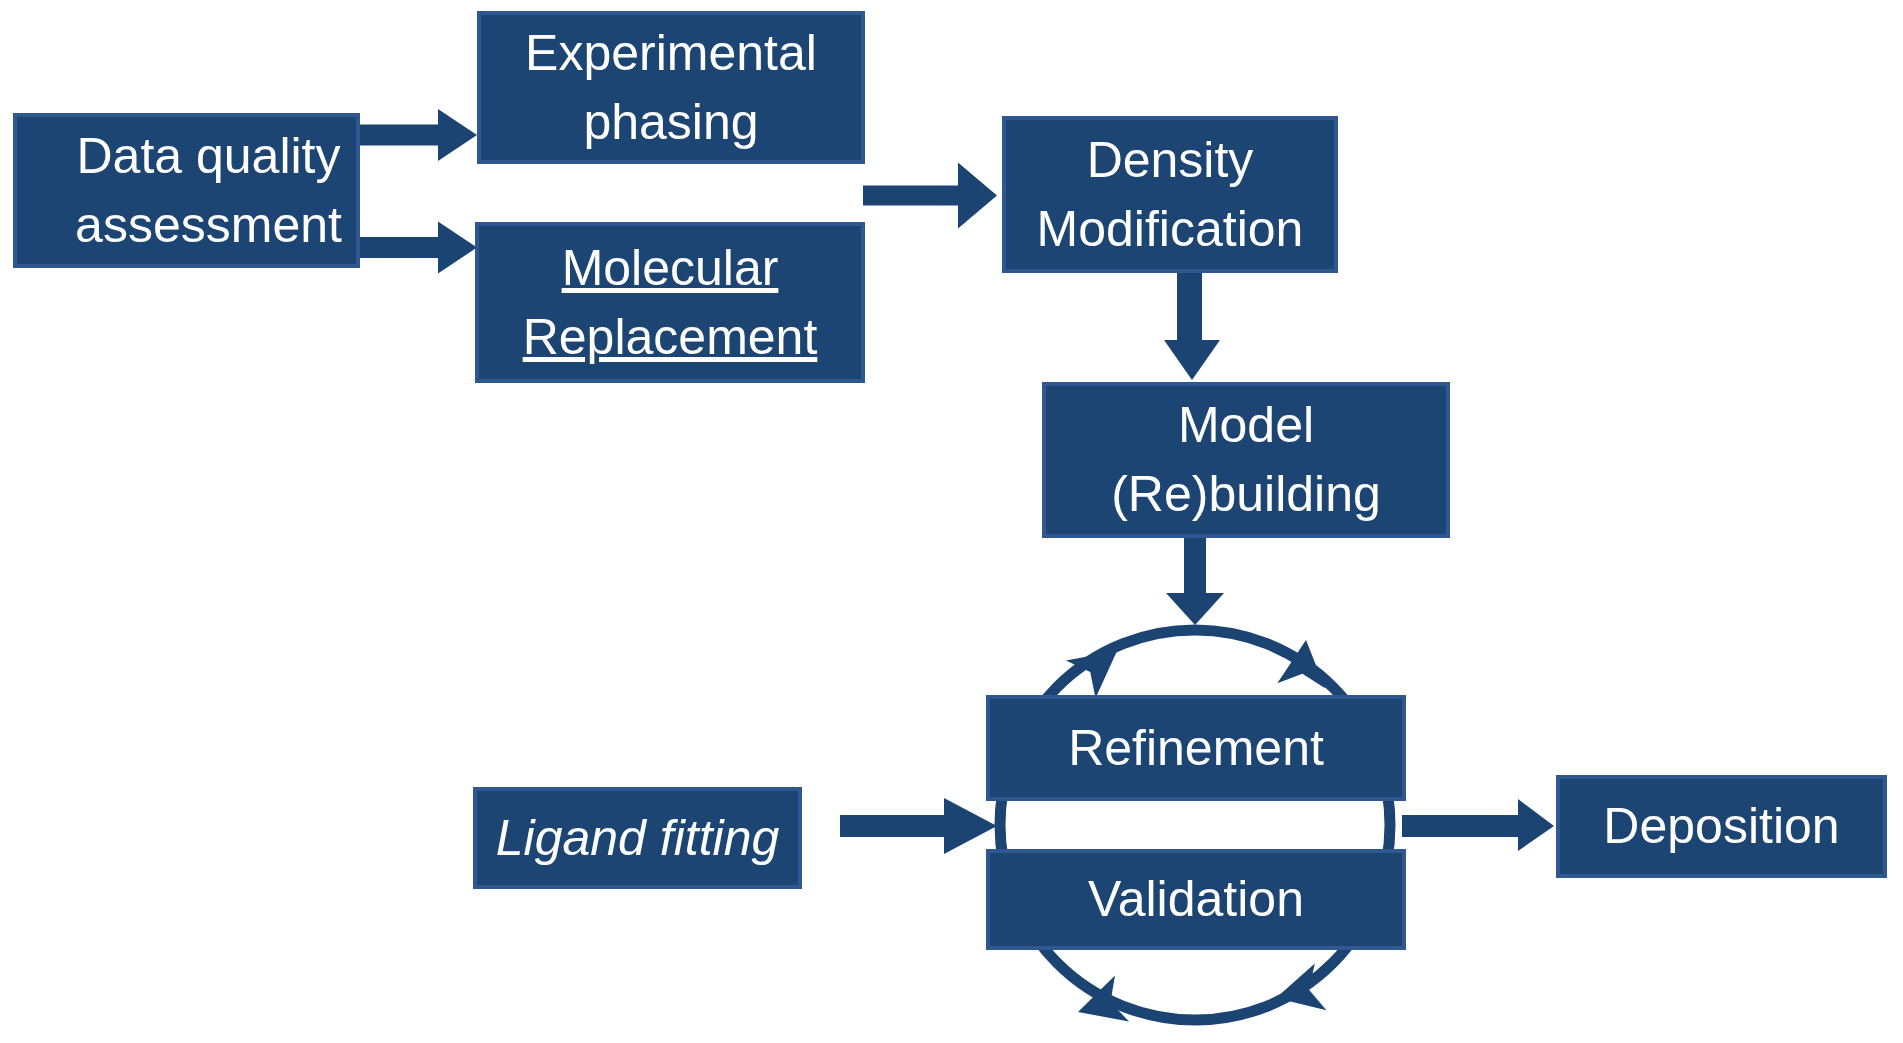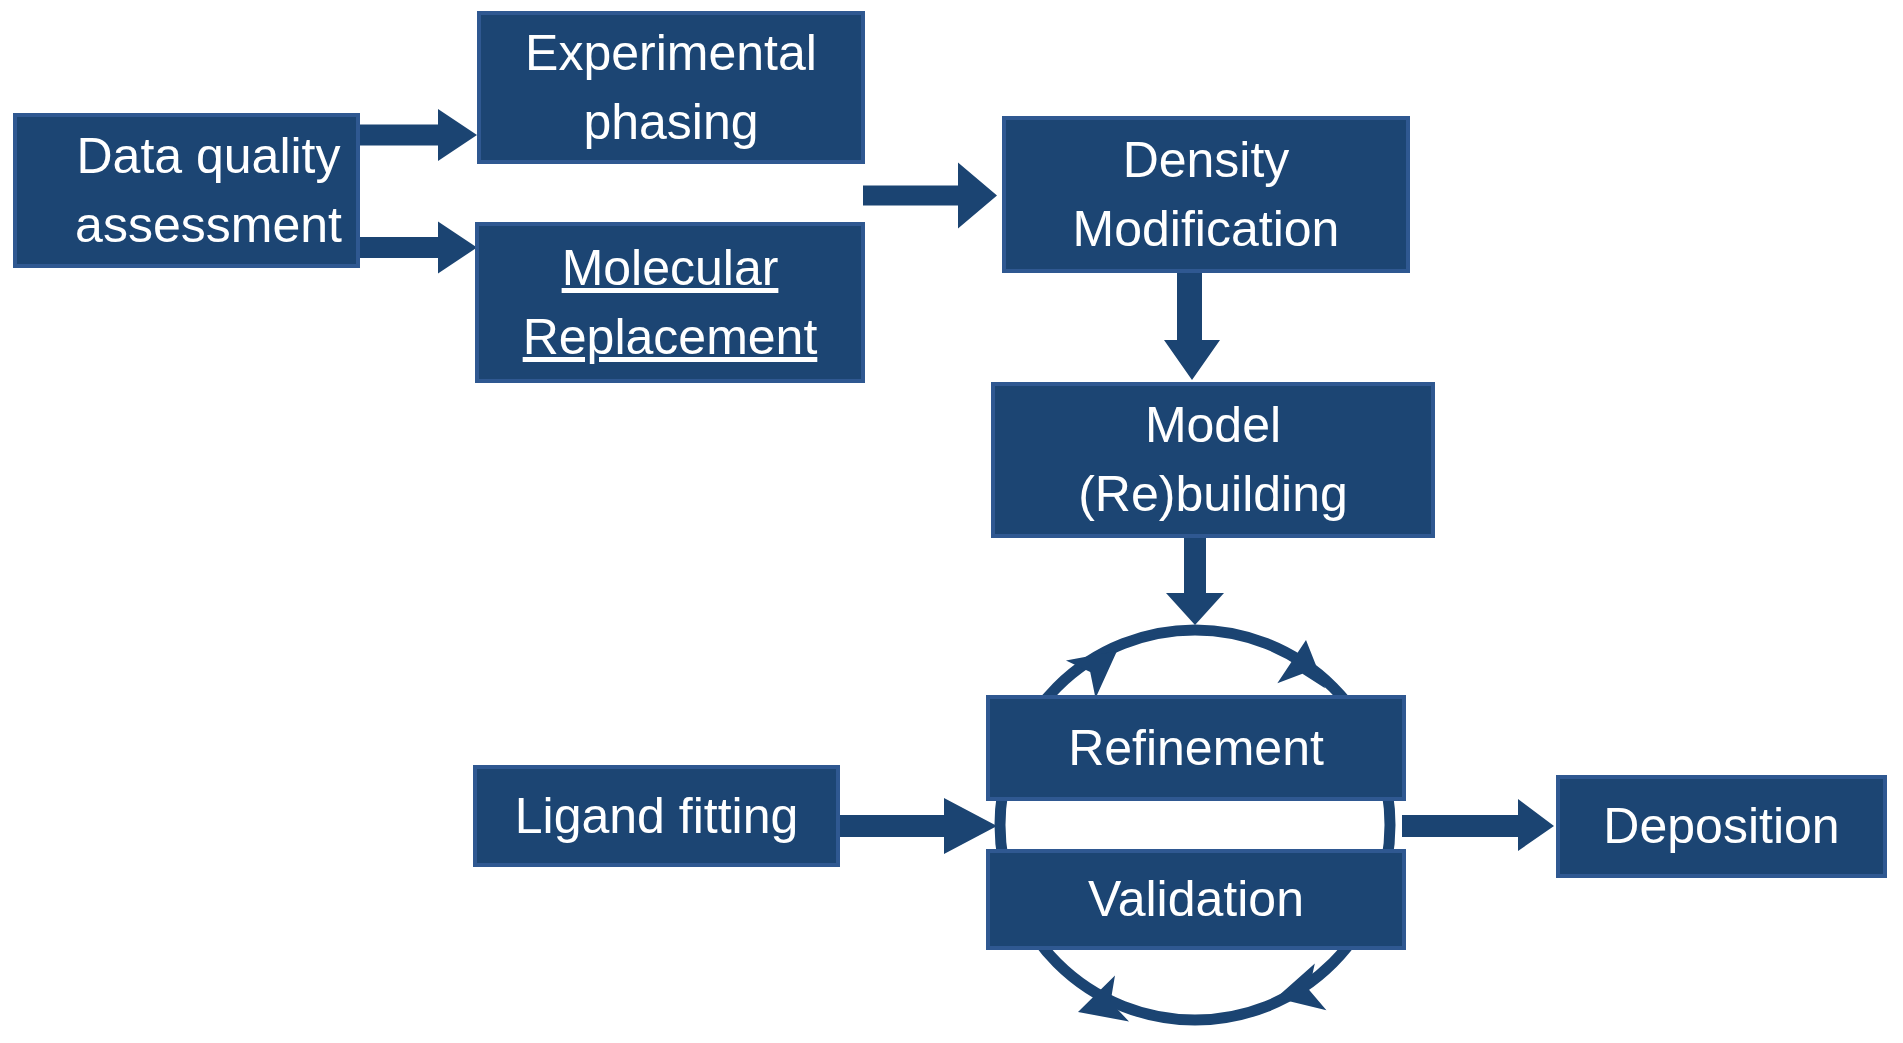--- a/index.html
+++ b/index.html
@@ -31,25 +31,25 @@
     justify-content: center;
     text-align: center;
     color: var(--text-color);
     font-size: 50px;
   }
   .node span { display: block; line-height: 69px; white-space: nowrap; }
   
   #n-dqa   { left: 13px;   top: 113px; width: 347px; height: 155px; padding-left: 44px; }
   #n-exp   { left: 477px;  top: 11px;  width: 388px; height: 153px; text-align: right; }
   #n-mr    { left: 475px;  top: 222px; width: 390px; height: 161px; text-decoration: underline; }
-  #n-dm    { left: 1002px; top: 116px; width: 408px; height: 157px; }
-  #n-model { left: 991px; top: 382px; width: 444px; height: 156px; }
+  #n-dm    { left: 1002px; top: 116px; width: 336px; height: 157px; }
+  #n-model { left: 1042px; top: 382px; width: 408px; height: 156px; }
   #n-ref   { left: 986px;  top: 695px; width: 420px; height: 106px; text-align: center; }
   #n-val   { left: 986px;  top: 849px; width: 420px; height: 101px; }
-  #n-lig   { left: 473px;  top: 765px; width: 367px; height: 102px; }
+  #n-lig   { left: 473px;  top: 787px; width: 329px; height: 102px; font-style: italic; }
   #n-dep   { left: 1556px; top: 775px; width: 331px; height: 103px; }
   .arrow { fill: var(--arrow-color); stroke: none; }
   .cycle-ring { fill: none; stroke: var(--arrow-color); stroke-width: 11px; }
   .cycle-head { fill: var(--arrow-color); }
 </style>
 </head>
 <body>
 
 <div id="diagram">
 

